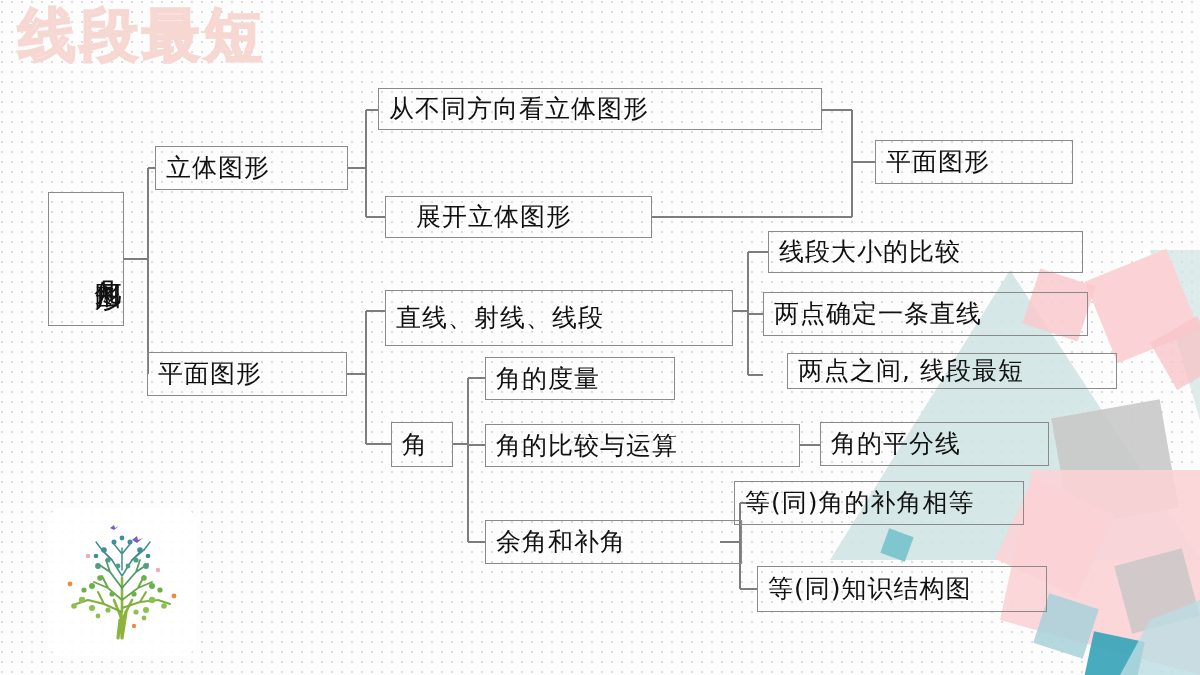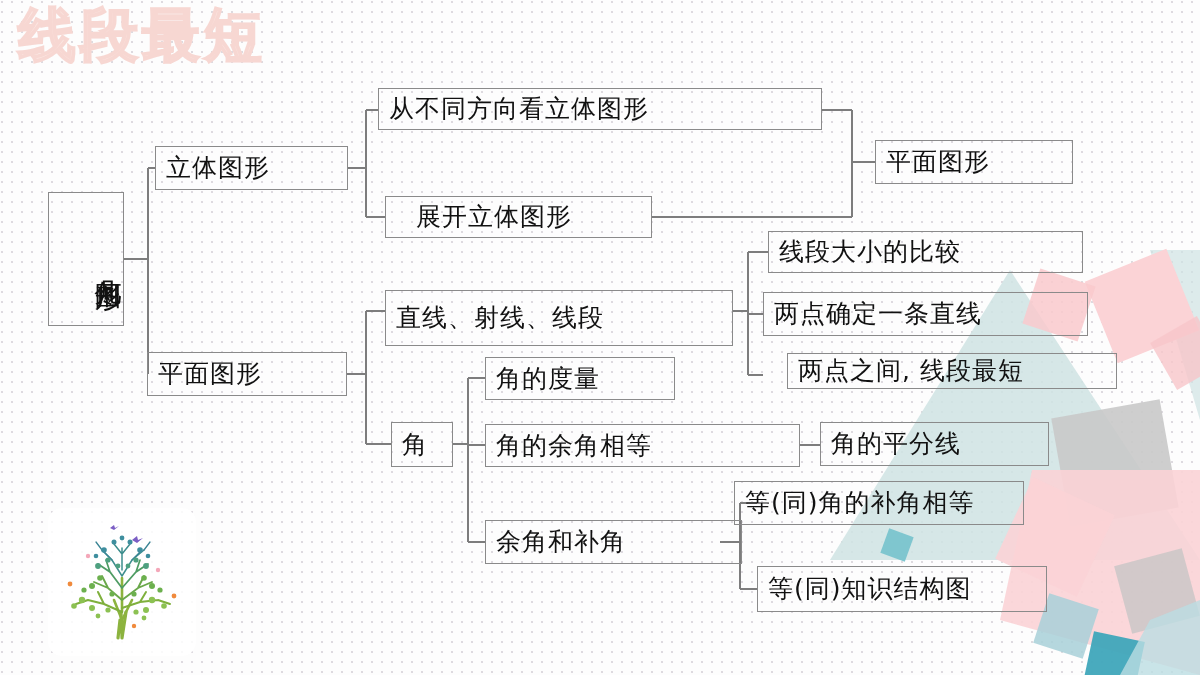--- a/index.html
+++ b/index.html
@@ -215,21 +215,21 @@
     <div class="node center" style="left:391px; top:422px; width:62px; height:45px;">角</div>
 
     <div class="node" style="left:768px; top:231px; width:315px; height:42px;">线段大小的比较</div>
 
     <div class="node" style="left:763px; top:292px; width:325px; height:44px;">两点确定一条直线</div>
 
     <div class="node" style="left:763px; top:353px; width:330px; height:36px;margin-left:24px;">两点之间, 线段最短</div>
 
     <div class="node" style="left:485px; top:357px; width:190px; height:43px;">角的度量</div>
 
-    <div class="node" style="left:485px; top:424px; width:315px; height:43px;">角的余角相等</div>
+    <div class="node" style="left:485px; top:424px; width:315px; height:43px;">角的比较与运算</div>
 
     <div class="node" style="left:485px; top:520px; width:257px; height:44px;">余角和补角</div>
 
     <div class="node" style="left:820px; top:422px; width:229px; height:44px;">角的平分线</div>
 
     <div class="node" style="left:734px; top:481px; width:290px; height:44px;">等(同)角的补角相等</div>
 
     <div class="node" style="left:757px; top:566px; width:290px; height:46px;">等(同)知识结构图</div>
 
   </div>

